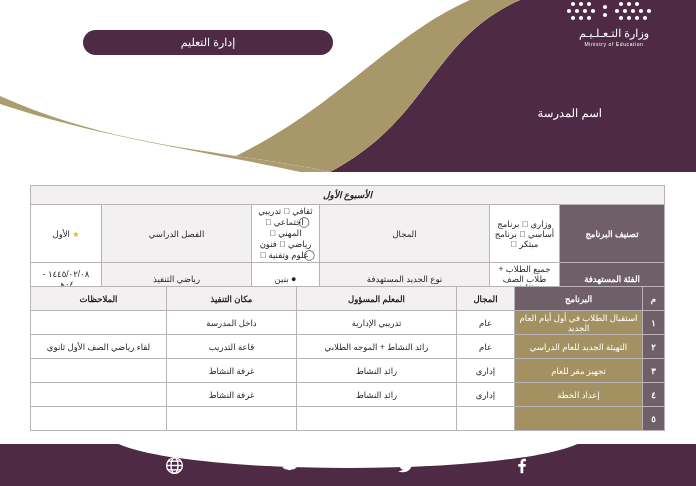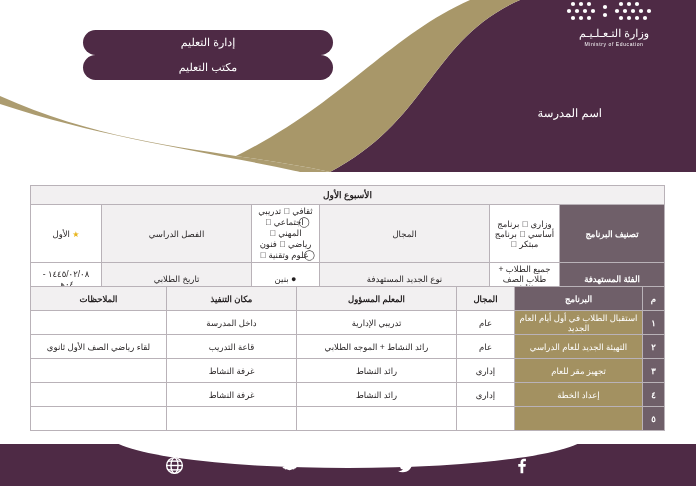--- a/index.html
+++ b/index.html
@@ -24,21 +24,21 @@
     overflow: hidden;
   }
   .header-svg { position: absolute; left: 0; top: 0; }
 
   .btn-stack {
     position: absolute;
     left: 83px; top: 30px;
     width: 250px;
     display: flex;
     flex-direction: column;
-    gap: 0;
+    gap: 24px;
     z-index: 5;
   }
   .pill {
     height: 25px;
     border-radius: 13px;
     background: #4e2a45;
     color: #ffffff;
     font-size: 11px;
     display: flex;
     align-items: center;
@@ -102,20 +102,21 @@
     padding: 1px 4px;
     text-align: center;
     vertical-align: middle;
     background: #ffffff;
   }
   .t1 tr.title-row td {
     height: 16px;
     font-weight: bold;
     background: #f2f0f1;
     font-size: 9px;
+    font-style: italic;
   }
   .lbl { background: #f2f0f1 !important; font-weight: normal; }
   .plum { background: #6f5f69 !important; color: #ffffff; font-weight: bold; margin-left: 9px; }
   .opt-line { line-height: 11px; }
   .star { color: #e8b51d; font-size: 8px; }
   .bullet { font-size: 9px; }
 
   
   .t2 {
     position: absolute;
@@ -180,21 +181,20 @@
 
     <path d="M0,172 L0,96 C120,150 230,150 330,172 Z" fill="#ffffff"></path>
 
     <path d="M0,96 C120,150 230,150 330,172 L300,172 C200,150 110,140 0,104 Z" fill="#a39161" opacity="0.9"></path>
 
     <path d="M0,130 C110,160 210,162 300,172 L0,172 Z" fill="#ffffff"></path>
   </svg>
 
   <div class="btn-stack">
     <div class="pill">إدارة التعليم</div>
-    <div class="pill">مكتب التعليم</div>
   </div>
 
   <div class="school-name">اسم المدرسة</div>
 
   <div class="logo-wrap">
     <svg class="logo-dots" viewBox="0 0 110 22">
       <g fill="#ffffff">
         <circle cx="14" cy="4" r="2.1"></circle>
           <circle cx="22" cy="4" r="2.1"></circle>
           <circle cx="30" cy="4" r="2.1"></circle>
@@ -258,21 +258,21 @@
       </tr>
 
       <tr>
         <td class="plum">الفئة المستهدفة</td>
         <td>جميع الطلاب + طلاب الصف الأول</td>
         <td class="lbl">نوع الجديد المستهدفة</td>
         <td>
           <span class="bullet">●</span>
           <span>بنين</span>
         </td>
-        <td class="lbl">تاريخ الطلابي</td>
+        <td class="lbl">رياضي التنفيذ</td>
         <td>١٤٤٥/٠٢/٠٨ - ٠٤هـ</td>
       </tr>
 
       <tr>
         <td class="plum">المرحلة الدراسية</td>
         <td>
           <span class="star">★</span>
           <span>الثانوية</span>
         </td>
         <td class="lbl">ميزانية البرنامج</td>

